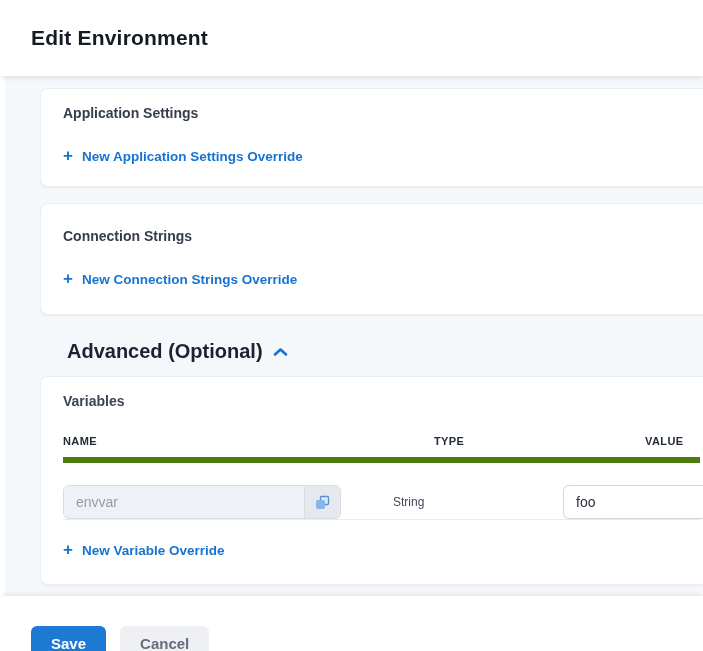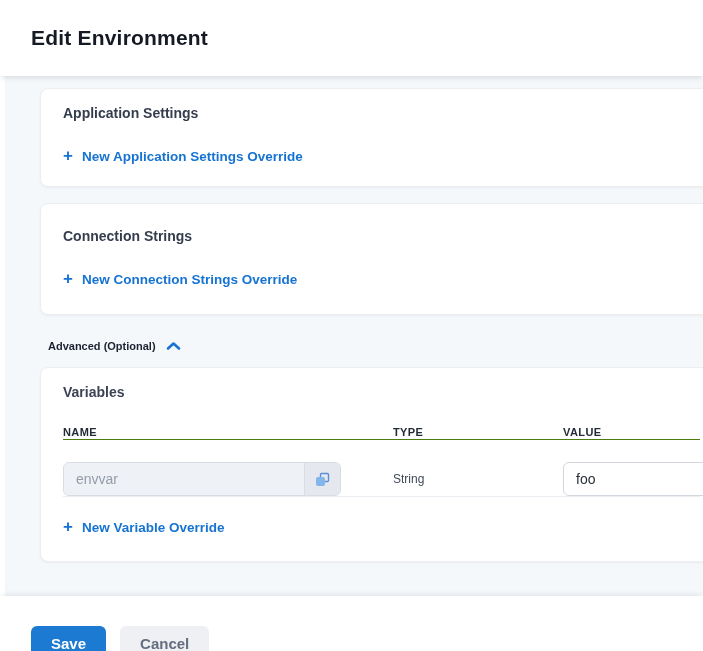--- a/index.html
+++ b/index.html
@@ -78,42 +78,44 @@
 
   
   .advanced-header {
     display: inline-flex;
     align-items: center;
     gap: 10px;
     margin: 25px 0 0 43px;
     cursor: pointer;
   }
   .advanced-title {
-    font-size: 11px;
+    font-size: 20px;
     font-weight: 700;
     color: #1c2230;
+    margin-left: 19px;
   }
 
   .card.variables { margin-top: 13px; padding-bottom: 24px; }
 
   .vars-title {
     font-size: 14px;
     font-weight: 700;
     color: #3c4354;
     margin-bottom: 26px;
   }
 
   .var-grid {
     display: grid;
     grid-template-columns: 330px 170px 1fr;
     align-items: center;
   }
   .var-head {
-    padding-bottom: 1px;
-    border-bottom: 1px solid #4d7c0f;
+    padding-bottom: 10px;
+    border-bottom: 6px solid #4d7c0f;
+    gap: 41px;
   }
   .var-head .col-label {
     font-size: 11px;
     font-weight: 700;
     letter-spacing: .4px;
     color: #232b38;
   }
   .var-row {
     padding: 22px 0 0 0;
     border-bottom: 1px solid #e9ecf0;

